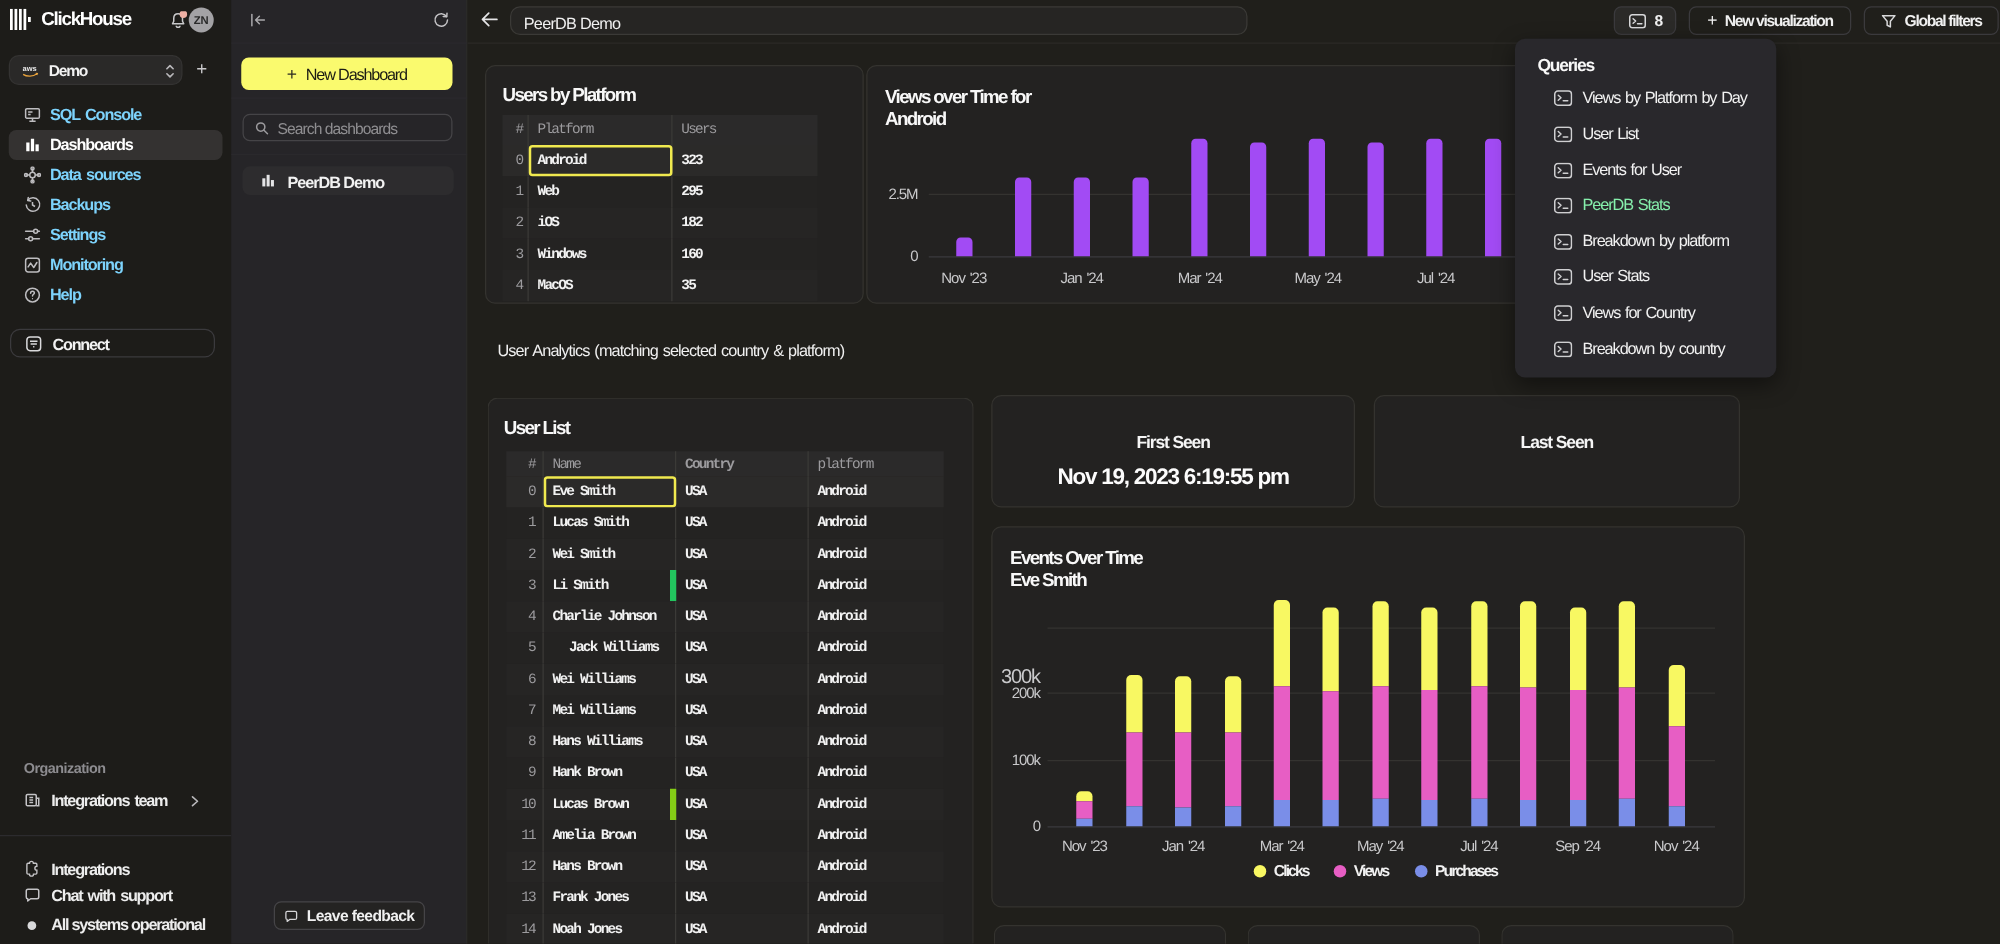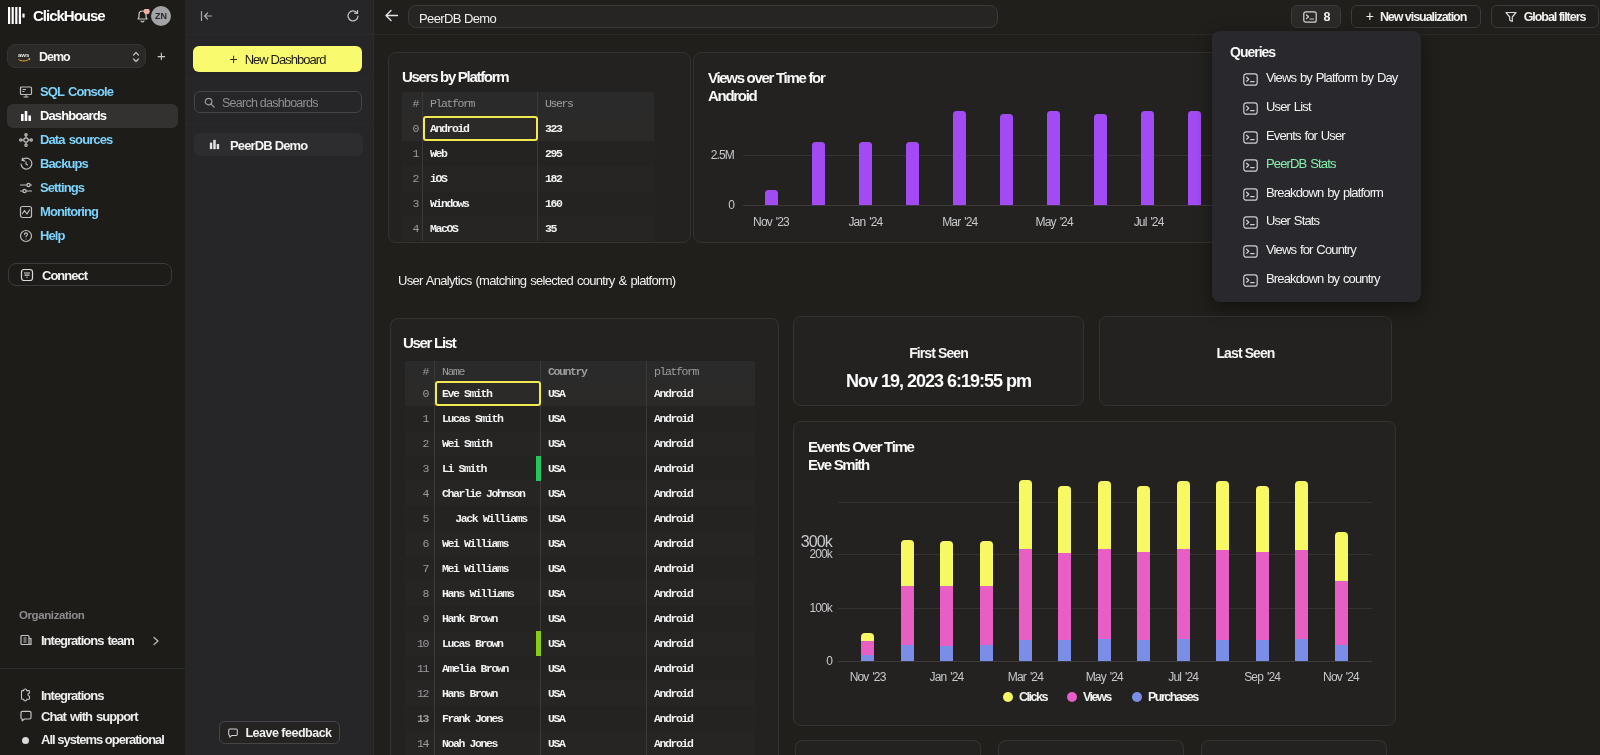--- a/index.html
+++ b/index.html
@@ -389,21 +389,21 @@
             <div style="width:106px;padding:6px 0 0 7px;border-right:1px solid #3B3A37;">USA</div>
             <div style="width:107px;padding:6px 0 0 7px;">Android</div>
           </div>
           <div style="display:flex;height:25px;background:#262524;font-weight:bold;color:#F2F2F2;position:relative;">
             <div style="width:30px;text-align:right;padding:6px 6px 0 0;border-right:1px solid #3B3A37;font-weight:normal;color:#9C9B9E;">12</div>
             <div style="width:106px;padding:6px 0 0 7px;border-right:1px solid #3B3A37;">Hans Brown</div>
             <div style="width:106px;padding:6px 0 0 7px;border-right:1px solid #3B3A37;">USA</div>
             <div style="width:107px;padding:6px 0 0 7px;">Android</div>
           </div>
           <div style="display:flex;height:25px;background:#242322;font-weight:bold;color:#F2F2F2;position:relative;">
-            <div style="width:30px;text-align:right;padding:6px 6px 0 0;border-right:1px solid #3B3A37;font-weight:bold;color:#9C9B9E;">13</div>
+            <div style="width:30px;text-align:right;padding:6px 6px 0 0;border-right:1px solid #3B3A37;font-weight:normal;color:#9C9B9E;">13</div>
             <div style="width:106px;padding:6px 0 0 7px;border-right:1px solid #3B3A37;">Frank Jones</div>
             <div style="width:106px;padding:6px 0 0 7px;border-right:1px solid #3B3A37;">USA</div>
             <div style="width:107px;padding:6px 0 0 7px;">Android</div>
           </div>
           <div style="display:flex;height:25px;background:#262524;font-weight:bold;color:#F2F2F2;position:relative;">
             <div style="width:30px;text-align:right;padding:6px 6px 0 0;border-right:1px solid #3B3A37;font-weight:normal;color:#9C9B9E;">14</div>
             <div style="width:106px;padding:6px 0 0 7px;border-right:1px solid #3B3A37;">Noah Jones</div>
             <div style="width:106px;padding:6px 0 0 7px;border-right:1px solid #3B3A37;">USA</div>
             <div style="width:107px;padding:6px 0 0 7px;">Android</div>
           </div>

